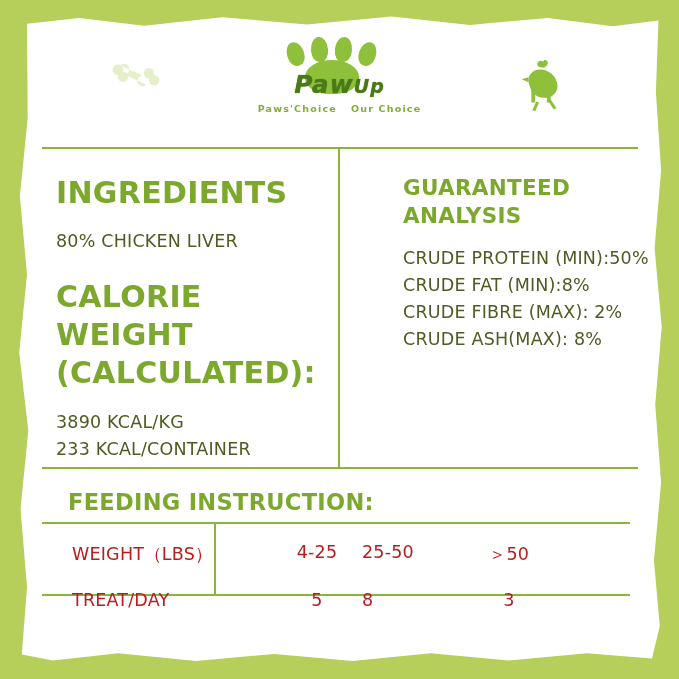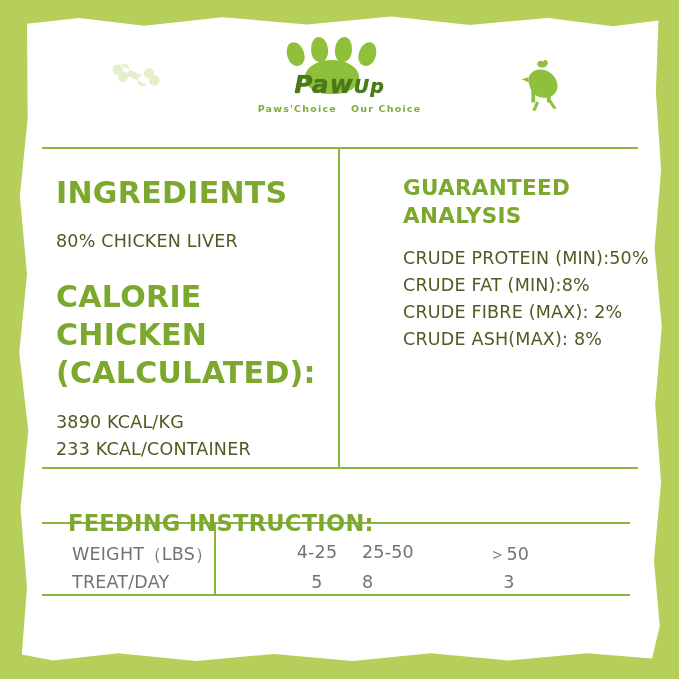--- a/index.html
+++ b/index.html
@@ -143,44 +143,44 @@
     white-space: nowrap;
   }
   .gap-a { height: 16px; }
   .gap-b { height: 22px; }
   .gap-c { height: 16px; }
 
   
   .feeding-title {
     position: absolute;
     left: 54px;
-    top: 496px;
+    top: 475px;
     font-family: "DejaVu Sans", sans-serif;
     font-size: 22.5px;
     font-weight: bold;
     color: #7ca82e;
     letter-spacing: 0.3px;
   }
   .table {
     position: absolute;
     left: 42px;
     top: 522px;
     width: 588px;
     height: 72px;
   }
   .tcell {
     position: absolute;
     font-family: "DejaVu Sans", sans-serif;
     font-size: 17.5px;
-    color: #737373;
+    color: #b91c1c;
     letter-spacing: 0.2px;
     white-space: nowrap;
   }
   .r1 { top: 6px; }
-  .r2 { top: 36px; }
+  .r2 { top: 54px; }
   .c-head { left: 16px; }
   .c1 { left: 216px; width: 90px; text-align: center; }
   .c2 { left: 306px; width: 98px; text-align: left; }
   .c3 { left: 404px; width: 98px; text-align: center; }
 </style>
 </head>
 <body>
 
 <div class="page">
   <div class="label">
@@ -229,21 +229,21 @@
     <div class="hr" style="left:28px; top:453px; width:596px;"></div>
     <div class="hr" style="left:28px; top:508px; width:588px;"></div>
     <div class="hr" style="left:28px; top:580px; width:588px;"></div>
     <div class="vr" style="left:200px; top:508px; height:72px;"></div>
 
     <div class="col-left">
       <h2 class="sec">INGREDIENTS</h2>
       <div class="gap-a"></div>
       <div class="body-line">80% CHICKEN LIVER</div>
       <div class="gap-b"></div>
-      <h2 class="sec">CALORIE CHICKEN</h2>
+      <h2 class="sec">CALORIE WEIGHT</h2>
       <h2 class="sec">(CALCULATED):</h2>
       <div class="gap-c"></div>
       <div class="body-line">3890 KCAL/KG</div>
       <div class="body-line">233 KCAL/CONTAINER</div>
     </div>
 
     <div class="col-right">
       <h2 class="sec small">GUARANTEED</h2>
       <h2 class="sec small">ANALYSIS</h2>
       <div class="gap-a"></div>

